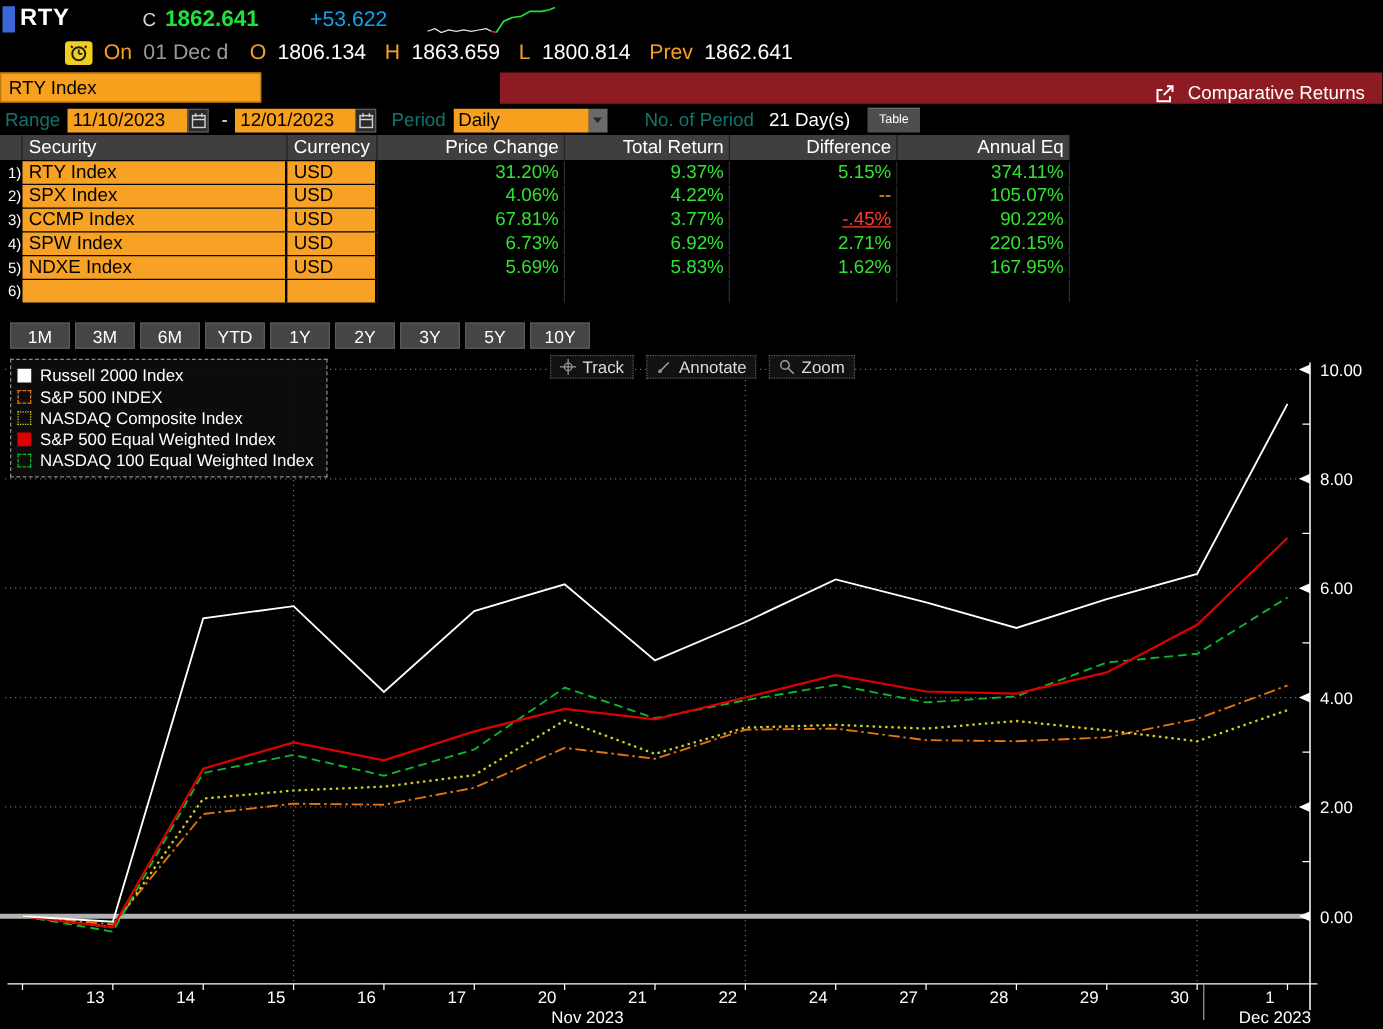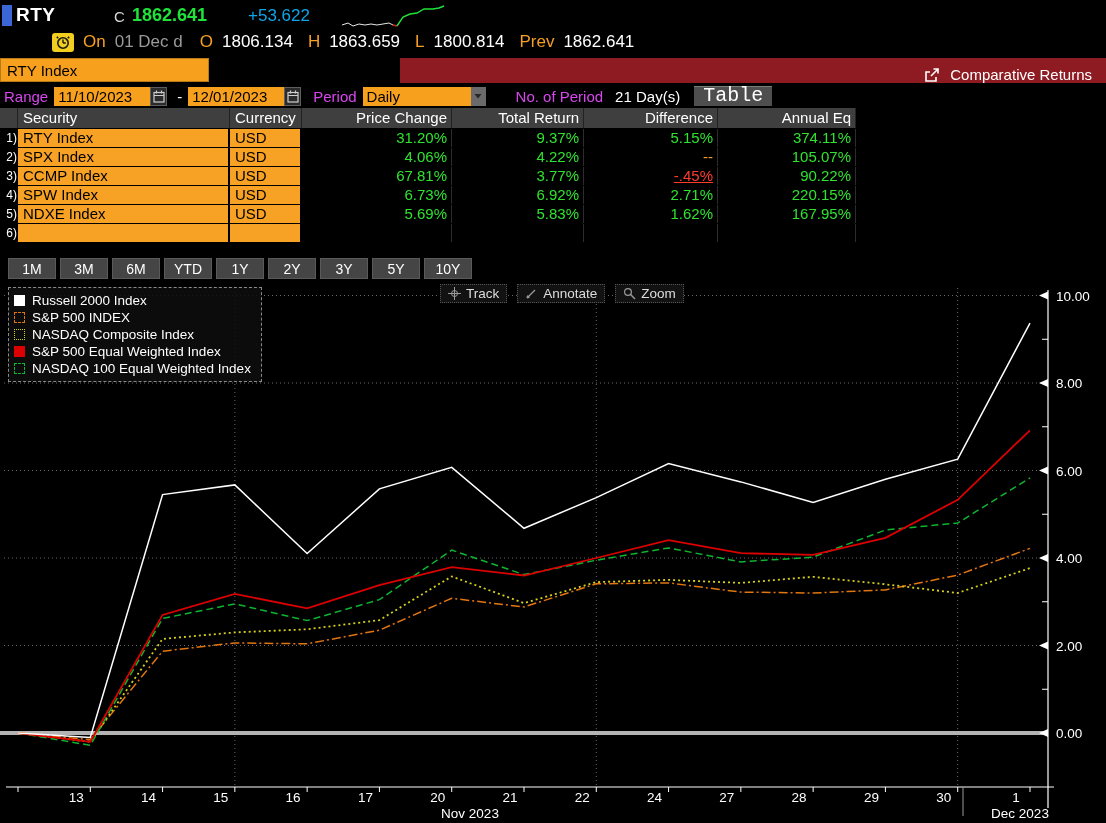--- a/index.html
+++ b/index.html
@@ -20,28 +20,28 @@
   .clockbadge{width:22px;height:19px;background:#f2cf1f;border-radius:3px;display:flex;align-items:center;justify-content:center;margin-right:9px;}
   .mr8{margin-right:9px;} .mr16{margin-right:17px;} .mr14{margin-right:15px;}
   
   .tabbar{position:absolute;left:0;top:58px;width:1106px;height:26px;background:#000;}
   .sec-input{position:absolute;left:0;top:0;width:209px;height:24px;background:#f7a01e;border:1px solid #b87a12;color:#000;font-size:15px;line-height:23px;padding-left:6px;box-sizing:border-box;}
   .tab-settings{position:absolute;left:213px;top:0;width:185px;height:24px;background:#8e1a22;border:1px solid #a8434a;color:#fff;font-size:15px;text-align:center;line-height:22px;box-sizing:border-box;}
   .titlebar{position:absolute;left:400px;top:0;width:706px;height:25px;background:#8e1a22;display:flex;align-items:flex-end;justify-content:flex-end;padding-right:14px;box-sizing:border-box;color:#fff;font-size:15px;}
   .titlebar .ttl{margin-left:10px;}
   
   .controls{position:absolute;left:0;top:84px;width:1106px;height:24px;background:#000;display:flex;align-items:center;padding-left:4px;box-sizing:border-box;font-size:15px;}
-  .controls .olbl{color:#d946ef;margin-right:6px;}
+  .controls .olbl{color:#0f766e;margin-right:6px;}
   .controls .wlbl{color:#fff;margin:0 6px;}
   .abox{background:#f7a01e;color:#000;height:19px;line-height:19px;padding:0 4px;font-size:15px;}
   .datebox{width:88px;}
   .iconbox{width:17px;height:19px;background:#2b2b2b;border:1px solid #5e5e5e;box-sizing:border-box;display:flex;align-items:center;justify-content:center;margin-right:4px;}
   .periodbox{width:100px;}
   .arrowbox{width:15px;height:19px;background:#6a6a6a;display:flex;align-items:center;justify-content:center;margin-right:6px;}
-  .tbl-btn{background:#4e4e4e;box-shadow:inset 0 1px 0 #7c7c7c;color:#fff;height:20px;line-height:20px;padding:0 9px;margin-left:8px;font-size:20px;font-family:Liberation Mono, monospace;}
+  .tbl-btn{background:#4e4e4e;box-shadow:inset 0 1px 0 #7c7c7c;color:#fff;height:20px;line-height:20px;padding:0 9px;margin-left:8px;font-size:10px;}
   
   .rtable{position:absolute;left:0;top:108px;width:1106px;}
   .thead,.trow{display:grid;grid-template-columns:18px 212px 72px 150px 132px 134px 138px auto;}
   .thead{height:20px;}
   .thead .hc{background:#3f3f3f;color:#fff;font-size:15px;line-height:20px;border-right:1px solid #222;}
   .hc.left{padding-left:5px;} .hc.right{text-align:right;padding-right:4px;}
   .tbody{display:grid;grid-template-columns:18px 212px 72px 150px 132px 134px 138px auto;grid-auto-rows:18px;row-gap:1px;background:#000;padding-top:1px;}
   .cell{font-size:15px;line-height:18px;box-sizing:border-box;}
   .cell.num{color:#fff;font-size:12px;text-align:right;padding-right:1px;background:#000;}
   .cell.sec{background:#f7a224;color:#000;padding-left:5px;border-right:2px solid #000;}

